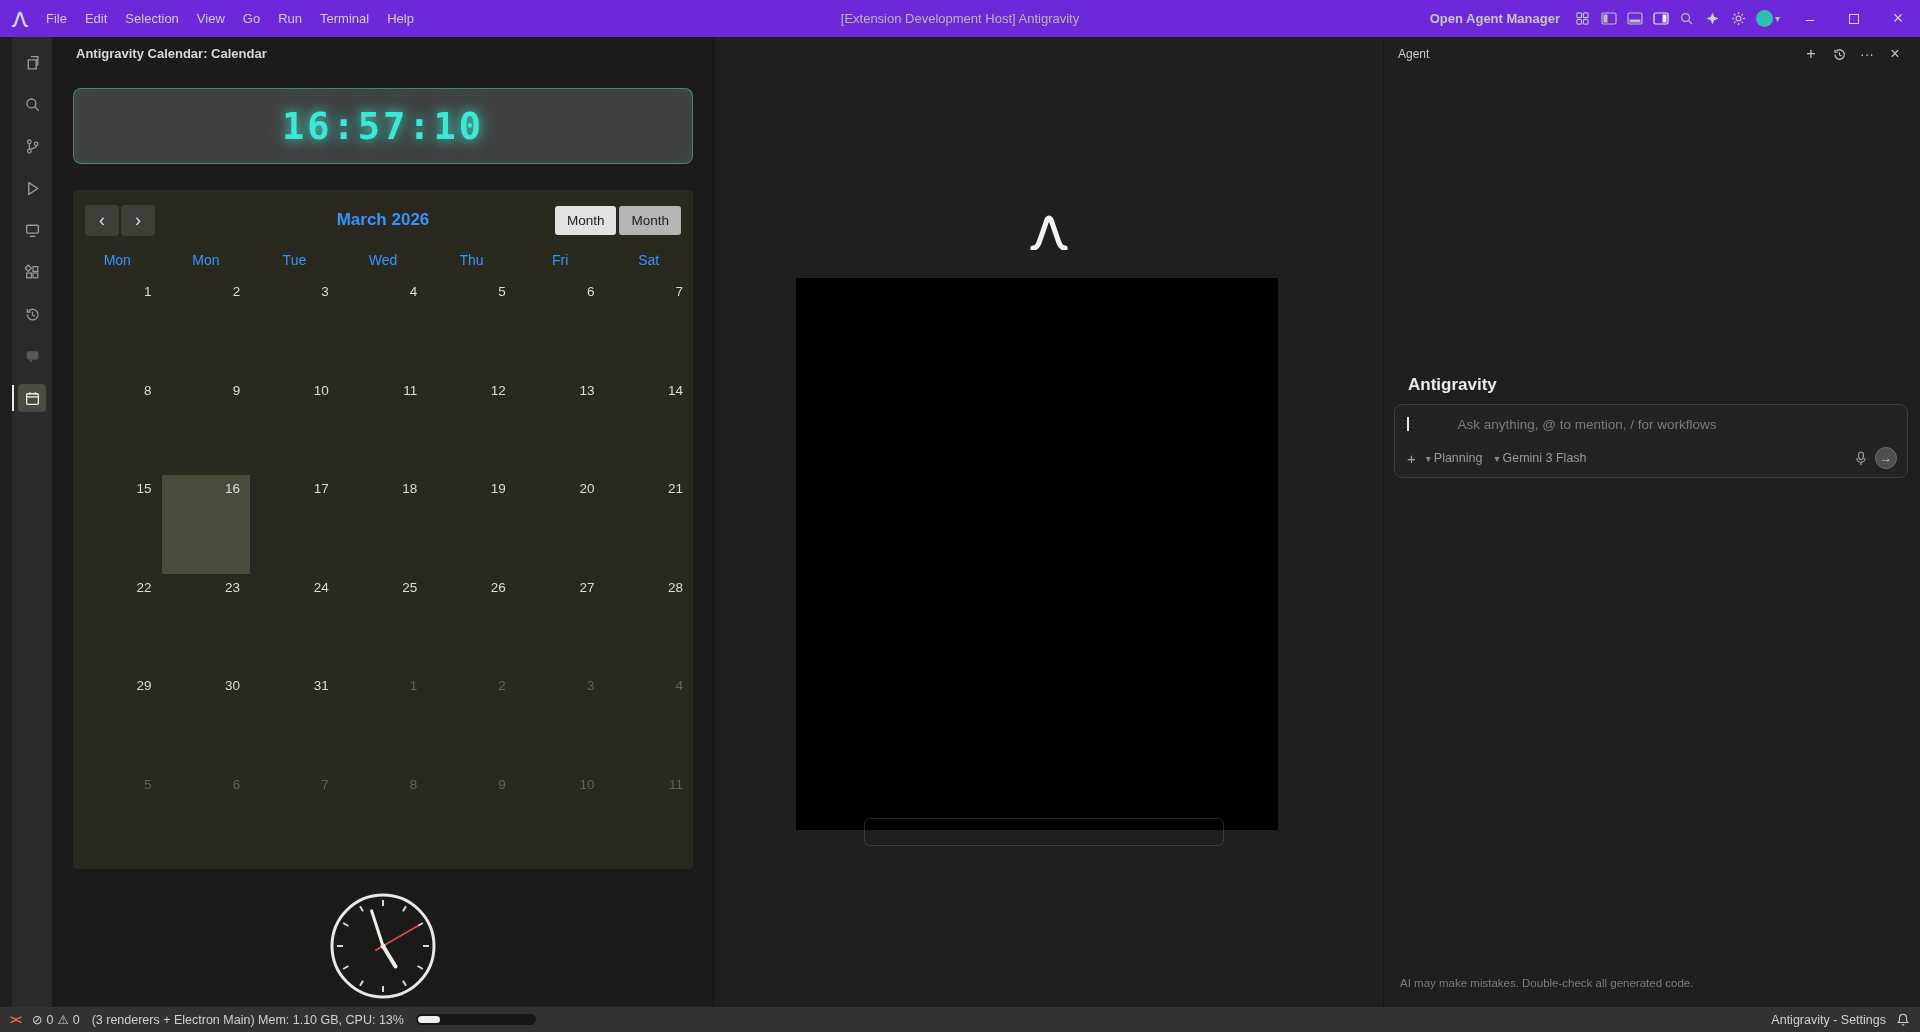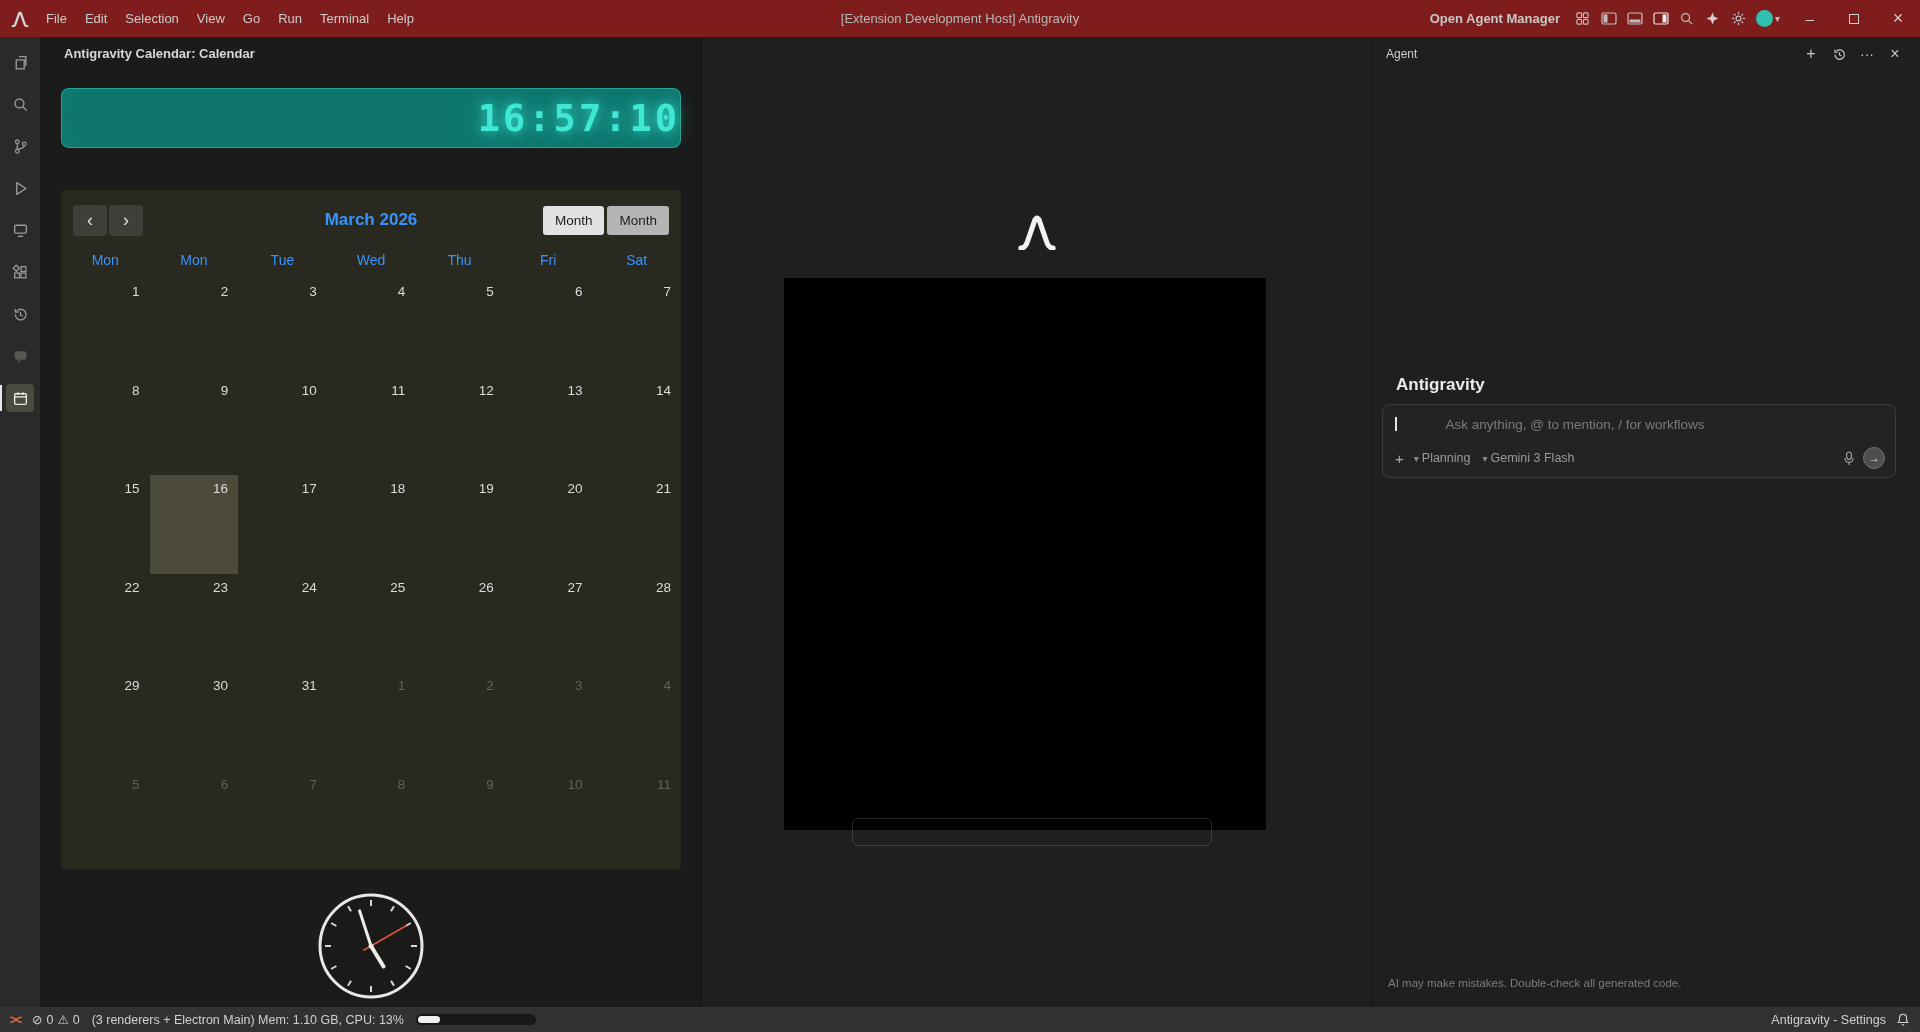--- a/index.html
+++ b/index.html
@@ -1,48 +1,48 @@
 <!DOCTYPE html>
 <html><head>
 <meta charset="utf-8">
 <style>
   * { box-sizing: border-box; margin: 0; padding: 0; }
   html,body { width:1920px; height:1032px; overflow:hidden; background:#1e1e1e;
     font-family:"Liberation Sans", sans-serif; color:#cccccc; }
 
   
-  .titlebar { height:37px; background:#7f1d1d; display:flex; align-items:center; position:relative;
+  .titlebar { height:37px; background:#6d28d9; display:flex; align-items:center; position:relative;
     font-size:13px; color:#cccccc; }
   .tb-left { display:flex; align-items:center; padding-left:10px; gap:2px; z-index:2; }
   .tb-logo { margin-right:6px; display:flex; align-items:center; }
   .menu-item { padding:4px 8px; border-radius:4px; cursor:default; }
   .tb-title { position:absolute; left:0; right:0; text-align:center; color:#b8b8b8; }
   .tb-right { position:absolute; right:0; top:0; height:37px; display:flex; align-items:center; z-index:2; }
   .tb-right .lbl { margin-right:10px; color:#c8c8c8;font-weight:bold; }
   .tb-icon { width:26px; height:26px; display:flex; align-items:center; justify-content:center; color:#c0c0c0; }
   .avatar { width:17px; height:17px; border-radius:50%; background:#2fbfae; margin:0 2px 0 4px; }
   .chev { font-size:10px; color:#bbb; margin-right:8px; }
   .win-btn { width:44px; height:37px; display:flex; align-items:center; justify-content:center; font-size:15px; color:#d0d0d0; }
   .win-max-glyph { width:10px; height:10px; border:1px solid #d0d0d0; }
 
   
-  .main { display:flex; height:970px; }
+  .main { display:flex; height:970px;padding-left:12px; }
 
   .activitybar { width:40px; background:#2a2a2a; display:flex; flex-direction:column; align-items:center; padding-top:4px; }
   .ab-item { width:40px; height:42px; display:flex; align-items:center; justify-content:center; position:relative; color:#9a9a9a; }
   .ab-item.active { color:#e8e8e8; }
   .ab-item.active::before { content:""; position:absolute; left:0; top:8px; bottom:8px; width:2px; background:#e8e8e8; }
   .ab-item.active .ab-box { background:#4a4a3e; border-radius:4px; }
   .ab-box { width:28px; height:28px; display:flex; align-items:center; justify-content:center; }
 
   
   .calendar-panel { width:662px; background:#1b1b1b; position:relative; border-right:1px solid #141414; }
   .cal-tab-title { position:absolute; top:9px; left:24px; font-size:13px; font-weight:bold; color:#d8d8d8; }
-  .clock-box { position:absolute; left:21px; top:51px; width:620px; height:60px; background:#0f766e;
-    border:1px solid rgba(72,214,198,0.45); border-radius:8px; display:flex; align-items:center; justify-content:flex-end;
+  .clock-box { position:absolute; left:21px; top:51px; width:620px; height:76px; background:#404040;
+    border:1px solid rgba(72,214,198,0.45); border-radius:8px; display:flex; align-items:center; justify-content:center;
     box-shadow: inset 0 0 18px rgba(64,224,208,0.05); }
   .clock-text { font-family:"DejaVu Sans Mono", monospace; font-size:37px; font-weight:bold; color:#3fe8d5;
     letter-spacing:3px; text-shadow:0 0 12px rgba(63,232,213,0.8), 0 0 26px rgba(63,232,213,0.45); }
 
   .calendar-card { position:absolute; left:21px; top:153px; width:620px; height:679px; background:#29291f;
     border-radius:4px; padding-top:10px; display:flex; flex-direction:column; }
   .cal-nav { height:40px; margin:0 12px; position:relative; display:flex; align-items:center; }
   .nav-btn { width:34px; height:31px; background:#3f3f3a; border:none; border-radius:4px; color:#e0e0e0;
     font-size:18px; line-height:1; display:flex; align-items:center; justify-content:center; margin-right:2px; }
   .cal-title { position:absolute; left:0; right:0; text-align:center; color:#3794ff; font-weight:bold; font-size:17px; pointer-events:none; }

